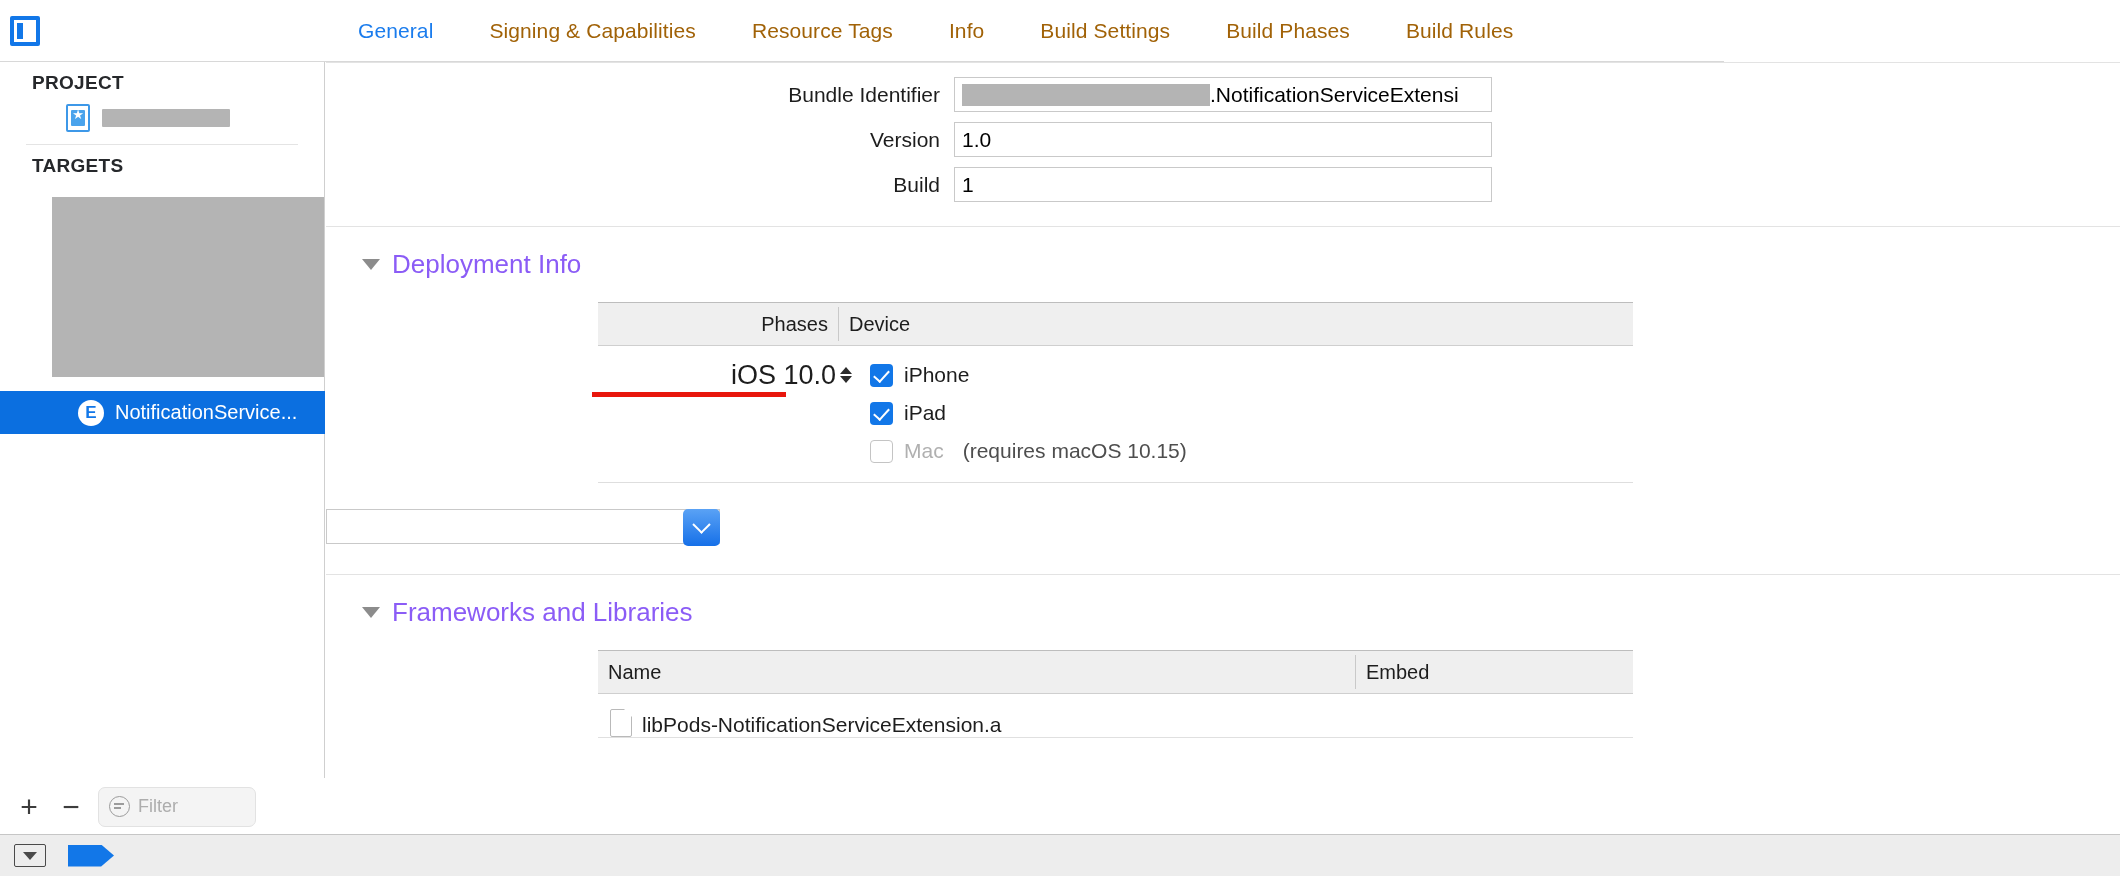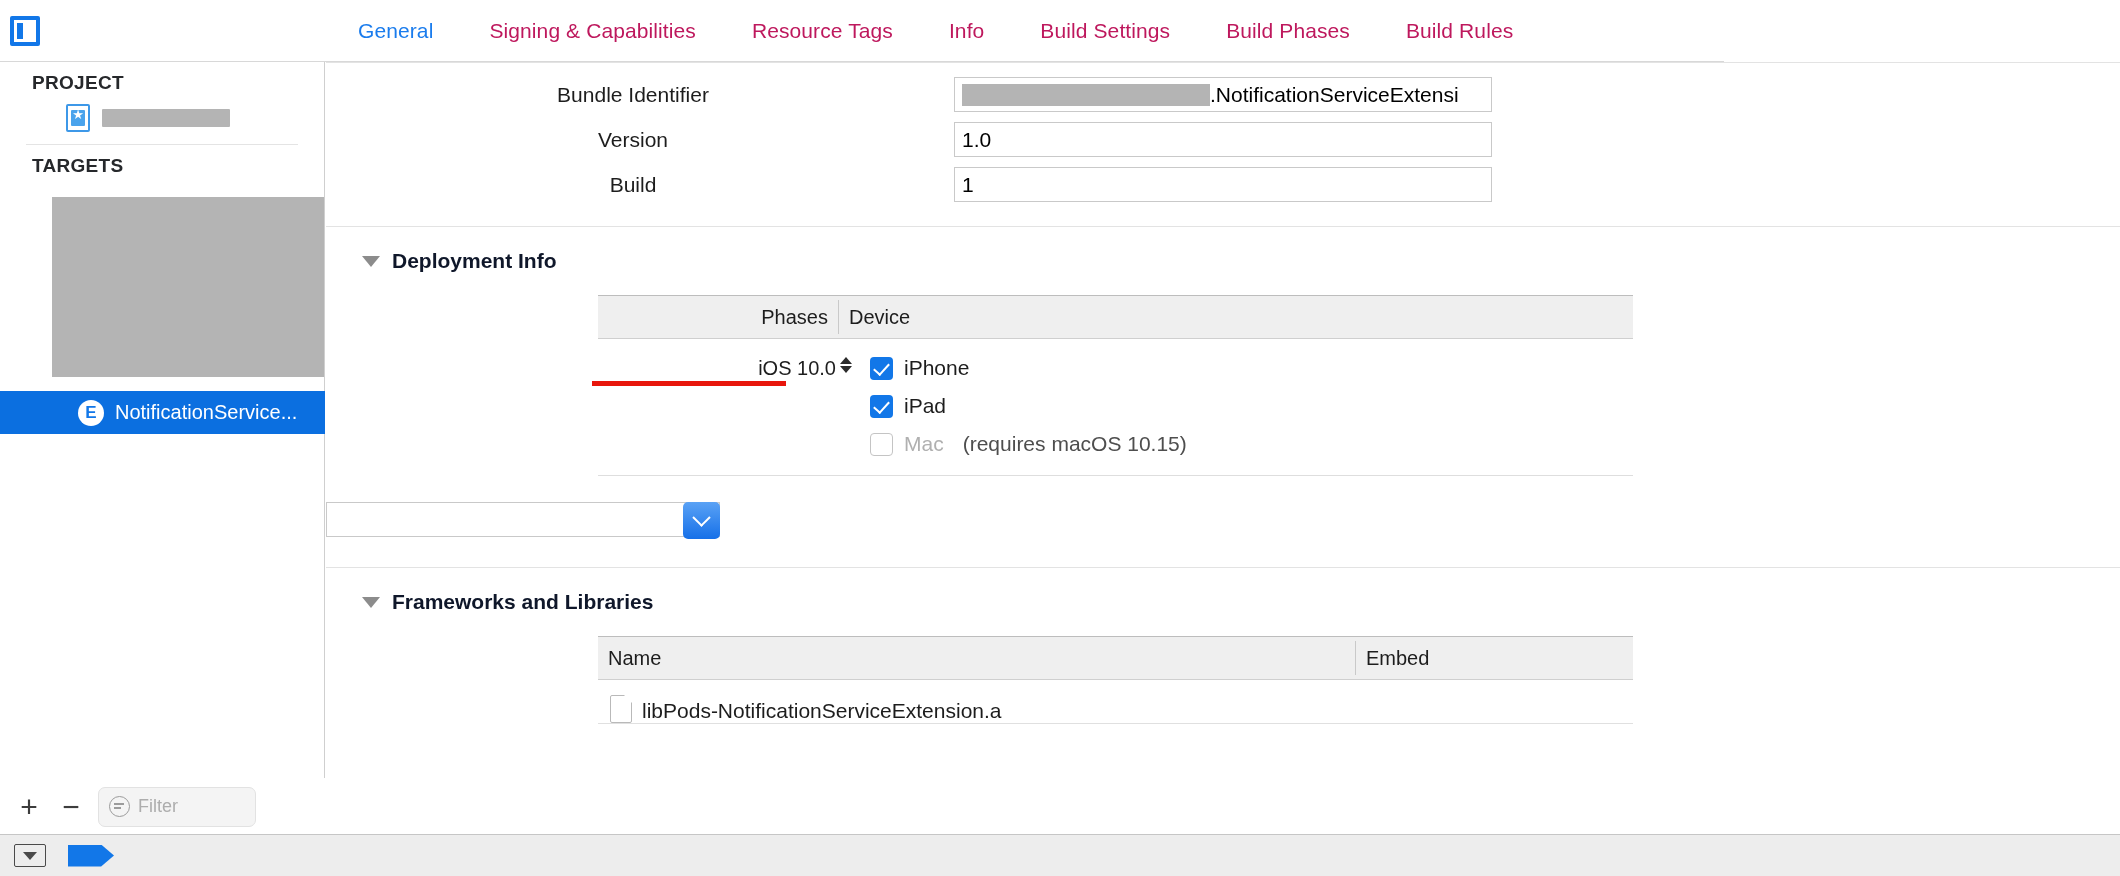--- a/index.html
+++ b/index.html
@@ -23,21 +23,21 @@
   .nav-toggle i {
     position:absolute; left:3px; top:3px; width:6px; height:16px;
     background:#1277e8; display:block;
   }
 
   .tabs {
     position:absolute; left:330px; top:0; height:62px;
     display:flex; align-items:center; gap:0px;
   }
   .tab {
-    font-size:21px; color:#be185d; padding:0 28px; white-space:nowrap;
+    font-size:21px; color:#a16207; padding:0 28px; white-space:nowrap;
     cursor:default; letter-spacing:.1px;
   }
   .tab.active { color:#1a7ced; }
 
   
   .sidebar {
     position:absolute; left:0; top:62px; width:325px; height:752px;
     background:#ffffff; border-right:1px solid #cfcfcf;
   }
   .side-head {
@@ -122,21 +122,21 @@
   }
 
   
   .content {
     position:absolute; left:326px; top:62px; width:1794px; height:772px;
     background:#fff; overflow:hidden;
   }
 
   .field-row { display:flex; align-items:center; margin-bottom:10px; }
   .field-label {
-    width:628px; text-align:center; padding-right:14px;
+    width:628px; text-align:right; padding-right:14px;
     font-size:21px; color:#1d1d1d; white-space:nowrap;
   }
   .text-input {
     width:538px; height:35px; border:1px solid #c9c9c9; background:#fff;
     display:flex; align-items:center; padding:0 7px; font-size:21px;
     color:#000000; overflow:hidden; white-space:nowrap;
   }
   .bundle-redact {
     display:inline-block; width:248px; height:22px; background:#b4b4b4;
     flex:none;
@@ -144,39 +144,39 @@
 
   .divider { height:1px; background:#e3e3e3; margin:24px 0 0 0; width:1794px; }
 
   .section-head {
     display:flex; align-items:center; gap:12px; padding:22px 0 0 36px;
   }
   .disclosure {
     width:0; height:0; border-left:9px solid transparent;
     border-right:9px solid transparent; border-top:11px solid #8c8c8c;
   }
-  .section-title { font-size:21px; font-weight:bold; color:#0f172a; }
+  .section-title { font-size:26px; font-weight:normal; color:#8b5cf6; }
 
   
   .table-head {
     display:flex; height:44px; background:#efefef;
     border-top:1px solid #bdbdbd; border-bottom:1px solid #cfcfcf;
   }
   .th {
     font-size:20px; color:#1d1d1d; display:flex; align-items:center;
     padding:0 10px;
   }
   .th.right { justify-content:flex-end; }
   .th-sep { width:1px; background:#c9c9c9; margin:4px 0; }
 
   .dev-rows { padding-top:10px; }
   .dev-row { display:flex; align-items:center; height:38px; }
   .os-cell {
-    width:262px; text-align:right; padding-right:8px; font-size:20px;
-    color:#1d1d1d; display:flex; 
+    width:262px; text-align:right; padding-right:8px; font-size:27px;
+    color:#1d1d1d; display:flex; align-items:center;
     justify-content:flex-end; gap:4px; position:relative;
   }
   .stepper { display:flex; flex-direction:column; gap:2px; line-height:0; }
   .stepper i {
     width:0; height:0; border-left:6px solid transparent;
     border-right:6px solid transparent;
   }
   .stepper i.up   { border-bottom:7px solid #2b2b2b; }
   .stepper i.down { border-top:7px solid #2b2b2b; }
 

